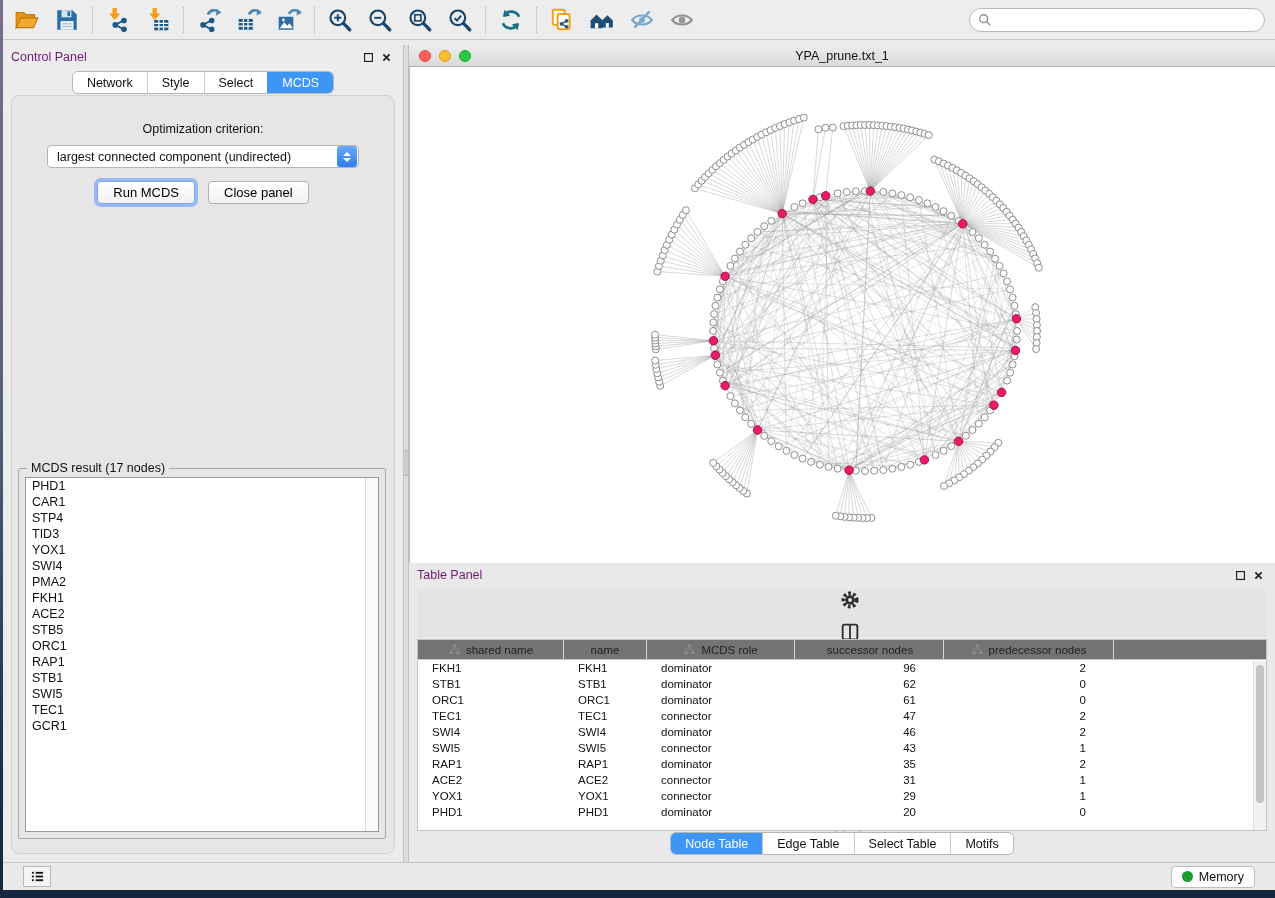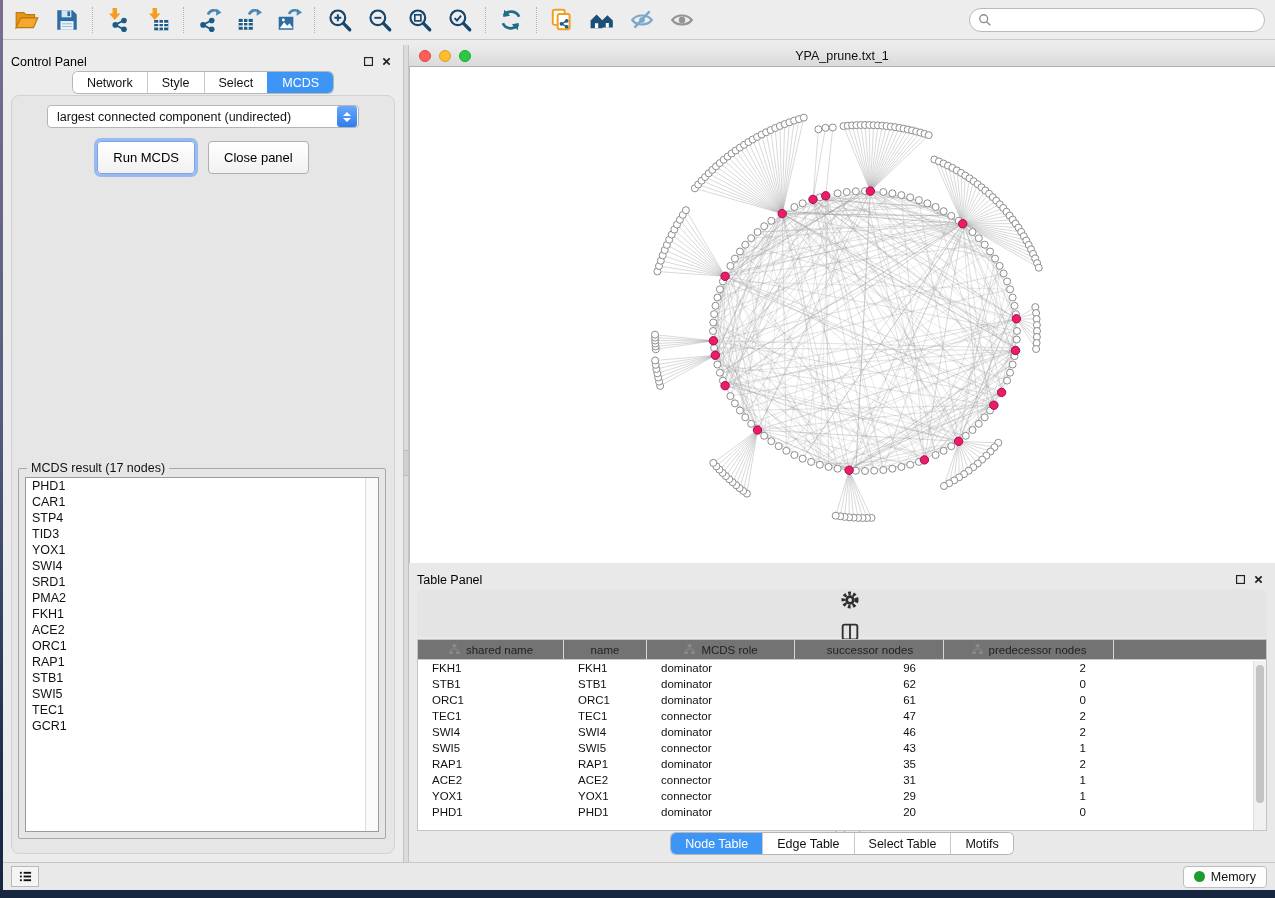--- a/index.html
+++ b/index.html
@@ -17,21 +17,21 @@
   .tb-btn { width:40px; height:34px; display:flex; align-items:center; justify-content:center; }
   .tb-btn svg { width:26px; height:26px; }
   .tb-sep { width:1px; height:26px; border-left:1px dotted #b3b3b3; margin:0 5px; }
   .search-wrap { position:absolute; right:10px; top:8px; width:296px; height:24px; background:#fff;
                  border:1px solid #b9b9b9; border-radius:12px; display:flex; align-items:center; padding-left:8px; }
   .search-wrap svg { width:14px; height:14px; margin-right:6px; }
   .search-input { border:none; outline:none; flex:1; height:20px; font-size:12px; background:transparent;
                   font-family:"Liberation Sans",sans-serif; }
 
   
-  .panel-header { height:24px; display:flex; align-items:flex-end; padding:0 8px; font-size:12.5px; color:#000000; }
+  .panel-header { height:24px; display:flex; align-items:center; padding:0 8px; font-size:12.5px; color:#701a75; }
   .panel-header .spacer { flex:1; }
   .win-btn { width:18px; height:16px; display:flex; align-items:center; justify-content:center; }
   .win-btn svg { width:11px; height:11px; }
 
   
   .control-panel { position:absolute; top:45px; left:0; width:400px; bottom:28px; background:#ececec; }
   .splitter { position:absolute; top:45px; left:400px; width:6px; bottom:28px; background:#dcdcdc;
               border-left:1px solid #c2c2c2; border-right:1px solid #c2c2c2; }
   .splitter .grip { position:absolute; top:405px; left:0; right:0; height:26px; background:#cfcfcf;
                     border-top:1px solid #bbb; border-bottom:1px solid #bbb; }
@@ -46,21 +46,21 @@
   .opt-label { text-align:center; margin-top:26px; font-size:12.5px; }
   .dropdown { margin:9px auto 0 auto; width:312px; height:23px; background:#fff; border:1px solid #b5b5b5;
               border-radius:4px; display:flex; align-items:center; position:relative; }
   .dropdown .dd-text { flex:1; padding-left:9px; font-size:12.5px; white-space:nowrap; }
   .dd-stepper { width:20px; height:21px; margin-right:1px; border-radius:3px;
                 background:linear-gradient(180deg,#6aa9f8,#2f7cf0); display:flex; flex-direction:column;
                 align-items:center; justify-content:center; gap:2px; }
   .dd-up { width:0; height:0; border-left:4px solid transparent; border-right:4px solid transparent; border-bottom:4px solid #fff; }
   .dd-down { width:0; height:0; border-left:4px solid transparent; border-right:4px solid transparent; border-top:4px solid #fff; }
   .btn-row { display:flex; justify-content:center; gap:13px; margin-top:13px; }
-  .mac-btn { font-size:13px; padding:2px 15px; height:33px; background:linear-gradient(180deg,#ffffff,#f1f1f1);
+  .mac-btn { font-size:13px; padding:2px 15px; height:23px; background:linear-gradient(180deg,#ffffff,#f1f1f1);
              border:1px solid #b0b0b0; border-radius:4px; font-family:"Liberation Sans",sans-serif; }
   .mac-btn.focus-ring { box-shadow:0 0 0 3px rgba(90,150,250,0.55); border-color:#7aa6e8; }
   .fieldset { position:absolute; left:6px; right:8px; top:372px; bottom:14px; border:1px solid #a8a8a8;
               border-radius:2px; }
   .fieldset .legend { position:absolute; top:-8px; left:8px; background:#e6e6e6; padding:0 4px; font-size:12.5px; }
   .mcds-list { position:absolute; left:6px; right:6px; top:8px; bottom:6px; background:#fff;
                border:1px solid #9a9a9a; overflow:hidden; }
   .mcds-scroll { position:absolute; top:0; right:0; bottom:0; width:13px; background:#fafafa; border-left:1px solid #dcdcdc; }
   .list-item { font-size:12.5px; line-height:16px; padding-left:6px; }
 
@@ -90,21 +90,21 @@
   .trow { display:flex; height:16px; align-items:center; }
   .td { font-size:11.5px; overflow:hidden; white-space:nowrap; padding-left:14px; color:#111; }
   .td.num { text-align:right; padding-left:0; padding-right:28px; }
   .c0 { width:146px; } .c1 { width:83px; } .c2 { width:148px; } .c3 { width:149px;gap:41px; } .c4 { width:170px; }
   .tbody-scroll { position:absolute; top:21px; right:0; bottom:0; width:13px; background:#f1f1f1; border-left:1px solid #ddd; }
   .tbody-thumb { position:absolute; top:4px; left:2px; right:2px; height:138px; background:#c3c3c3; border-radius:5px; }
   .tp-tabs { position:absolute; bottom:8px; left:0; right:0; display:flex; justify-content:center; }
 
   
   .status-bar { position:absolute; bottom:0; left:0; right:0; height:28px; background:#e9e9e9;
-                border-top:1px solid #c6c6c6; display:flex; align-items:center; padding:0 8px; }
+                border-top:1px solid #c6c6c6; display:flex; align-items:center; padding:0 20px; }
   .status-left-btn { width:28px; height:21px; background:#f5f5f5; border:1px solid #b9b9b9; display:flex;
                      align-items:center; justify-content:center; }
   .status-left-btn svg { width:15px; height:13px; }
   .status-spacer { flex:1; }
   .memory-btn { display:flex; align-items:center; gap:6px; background:#fdfdfd; border:1px solid #bdbdbd;
                 border-radius:4px; padding:2px 10px; height:22px; font-size:12.5px; }
   .mem-dot { width:11px; height:11px; border-radius:50%; background:#1a9c2e; }
 </style>
 </head>
 <body>
@@ -275,20 +275,21 @@
     </div>
     <div class="cp-tabs">
       <div class="seg">
         <div class="seg-tab">Network</div>
         <div class="seg-tab">Style</div>
         <div class="seg-tab">Select</div>
         <div class="seg-tab active">MCDS</div>
       </div>
     </div>
     <div class="cp-card">
+      <div class="opt-label">Optimization criterion:</div>
       <div class="dropdown">
         <span class="dd-text">largest connected component (undirected)</span>
         <span class="dd-stepper">
             <span class="dd-up"></span>
             <span class="dd-down"></span>
           </span>
       </div>
       <div class="btn-row">
         <button class="mac-btn focus-ring">Run MCDS</button>
         <button class="mac-btn">Close panel</button>
@@ -296,24 +297,24 @@
       <div class="fieldset">
         <span class="legend">MCDS result (17 nodes)</span>
         <div class="mcds-list">
           <div id="mcds-items">
               <div class="list-item">PHD1</div>
               <div class="list-item">CAR1</div>
               <div class="list-item">STP4</div>
               <div class="list-item">TID3</div>
               <div class="list-item">YOX1</div>
               <div class="list-item">SWI4</div>
-              <div class="list-item">SRD1</div>
               <div class="list-item">PMA2</div>
               <div class="list-item">FKH1</div>
               <div class="list-item">ACE2</div>
+              <div class="list-item">STB5</div>
               <div class="list-item">ORC1</div>
               <div class="list-item">RAP1</div>
               <div class="list-item">STB1</div>
               <div class="list-item">SWI5</div>
               <div class="list-item">TEC1</div>
               <div class="list-item">GCR1</div>
             </div>
           <div class="mcds-scroll"></div>
         </div>
       </div>

